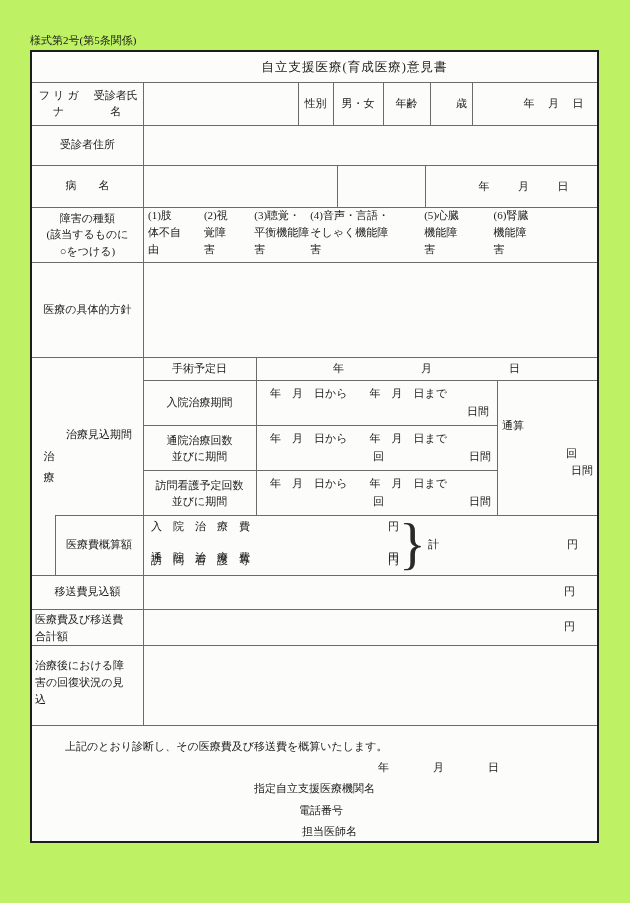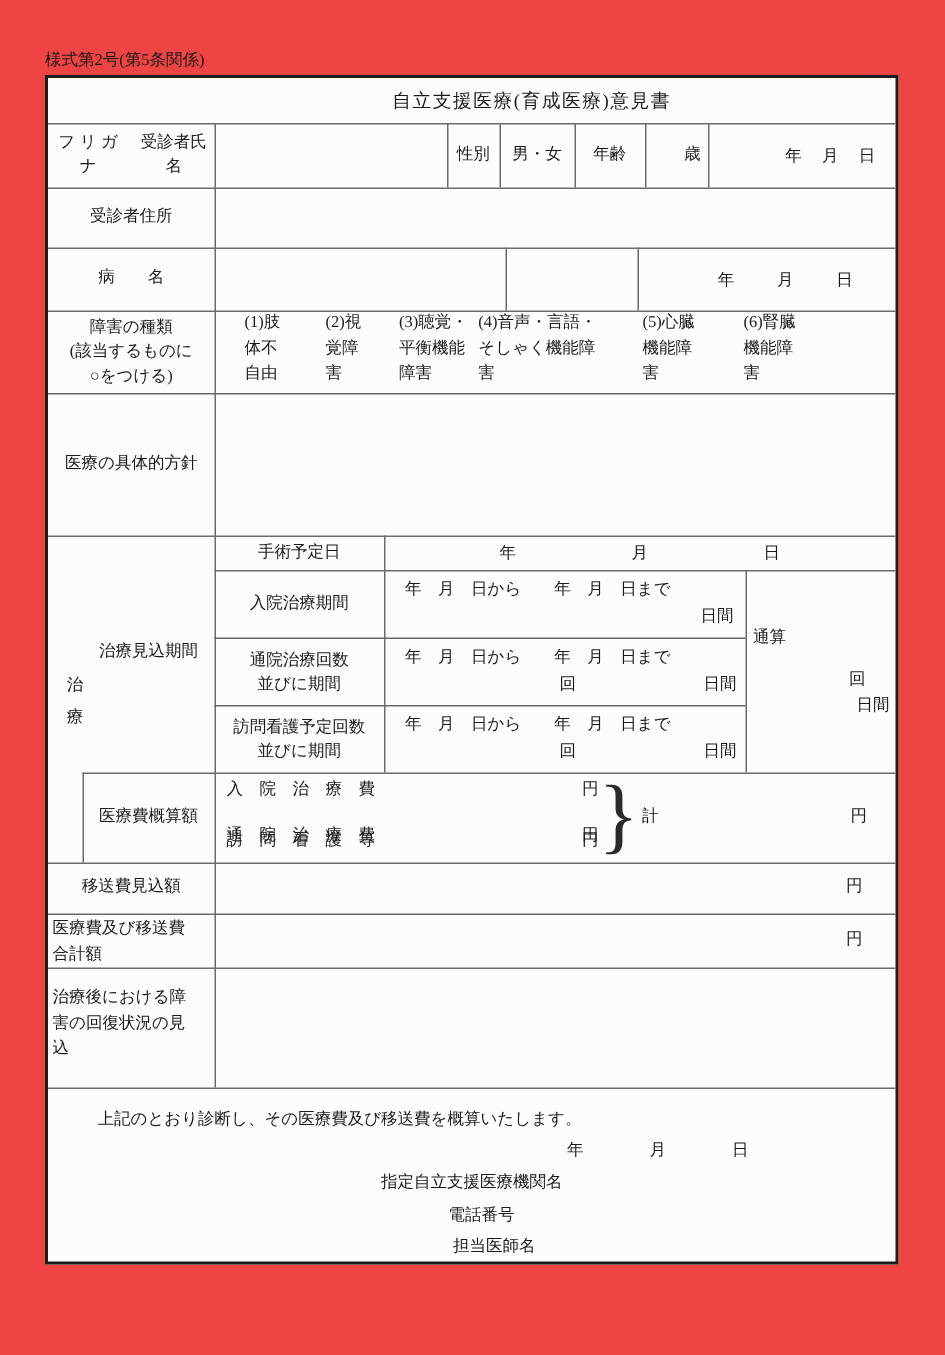--- a/index.html
+++ b/index.html
@@ -1,16 +1,16 @@
 <!DOCTYPE html>
 <html><head>
 <meta charset="utf-8">
 <style>
   html,body{margin:0;padding:0;background:#ffffff;}
-  .sheet{position:relative;width:630px;height:903px;background:#ef4444;overflow:hidden;
+  .sheet{position:relative;width:630px;height:903px;background:#bef264;overflow:hidden;
          font-family:"Liberation Serif","DejaVu Serif",serif;color:#1a1a1a;font-size:11px;}
   .lbl{position:absolute;line-height:1.45;}
   .frame{position:absolute;left:30px;top:50px;width:565px;height:789px;border:2px solid #1c1c1c;background:#fcfcfb;}
   .hl{position:absolute;height:1px;background:#6b6b6b;}
   .vl{position:absolute;width:1px;background:#6b6b6b;}
   .cell{position:absolute;display:flex;align-items:center;justify-content:center;text-align:center;line-height:1.45;}
   .pre{white-space:pre-line;}
   .colc{flex-direction:row;}
   .furi{letter-spacing:3px;}
   .title{font-size:12.5px;letter-spacing:1px;padding-left:40px;}
@@ -86,21 +86,21 @@
     <div class="cell" style="left:111px;top:113px;width:194px;height:42px;"></div>
     <div class="ymd" style="position:absolute;left:393px;top:113px;width:172px;height:42px;padding-left:25px;box-sizing:border-box;">
       <span>年</span>
       <span>月</span>
       <span>日</span>
     </div>
 
     <div class="cell pre" style="left:0;top:155px;width:111px;height:55px;line-height:16.5px;">障害の種類
 (該当するものに
 ○をつける)</div>
-    <div class="colc" style="position:absolute;left:111px;top:155px;width:390px;height:55px;display:flex;justify-content:center;padding-left:20px;box-sizing:border-box;line-height:17px;">
+    <div class="colc" style="position:absolute;left:111px;top:155px;width:390px;height:55px;display:flex;justify-content:center;padding-left:5px;box-sizing:border-box;line-height:17px;">
       <div style="display:flex;gap:22px;">
         <span>(1)肢体不自由</span>
         <span>(2)視覚障害</span>
         <span>(3)聴覚・平衡機能障害</span>
       </div>
       <div style="display:flex;gap:30px;">
         <span>(4)音声・言語・そしゃく機能障害</span>
         <span>(5)心臓機能障害</span>
         <span>(6)腎臓機能障害</span>
       </div>

